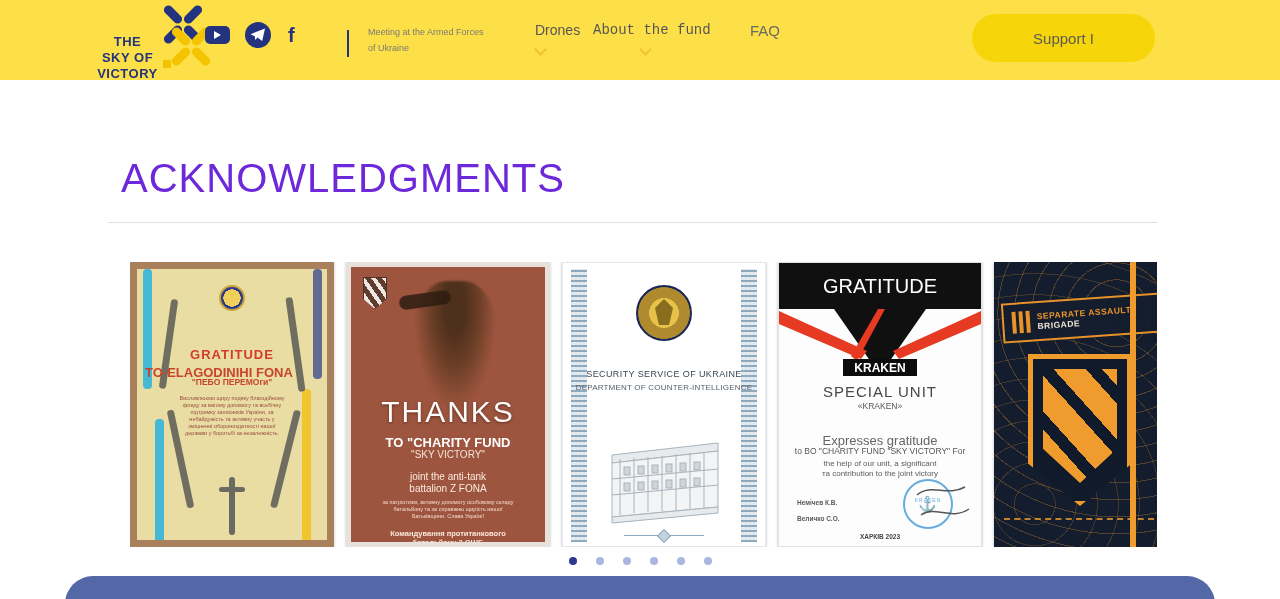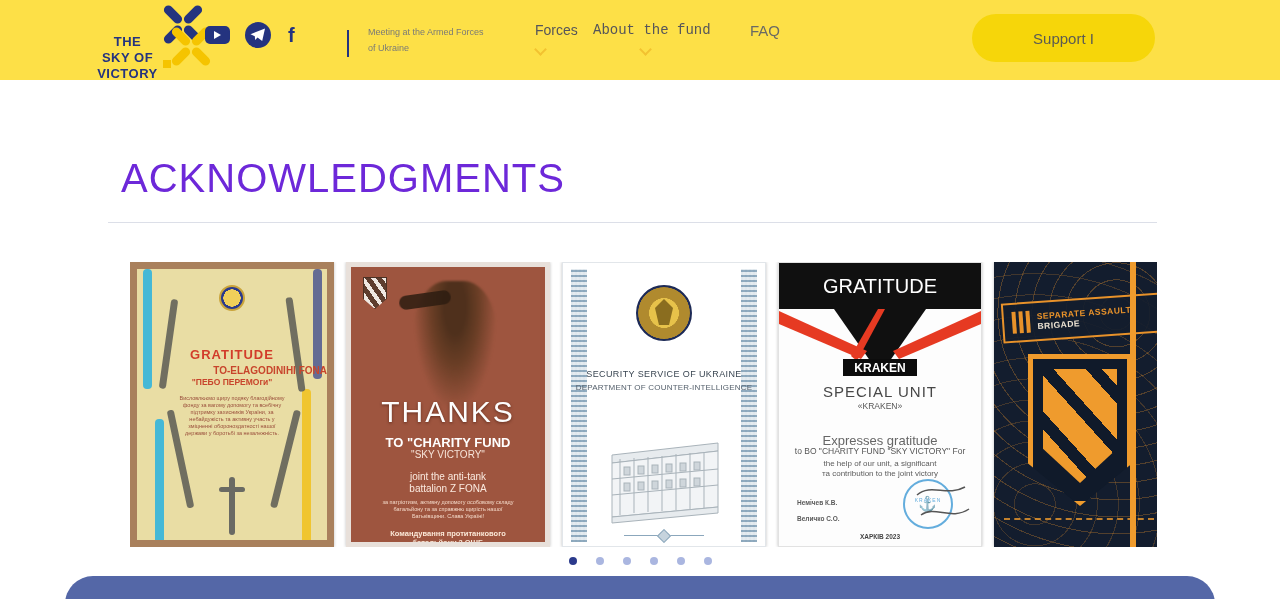--- a/index.html
+++ b/index.html
@@ -77,22 +77,22 @@
       linear-gradient(90deg, rgba(0,0,0,0) 0 9%, rgba(69,184,214,.75) 9% 13%, rgba(0,0,0,0) 13% 84%, rgba(69,184,214,.6) 84% 88%, rgba(0,0,0,0) 88%),
       #ead F;
     background-color:#e9dda4; }
   .c1-streak { position:absolute; width:9px; border-radius:4px; }
   .c1-weapon { position:absolute; width:7px; border-radius:3px; background:#5a5a55; opacity:.85; }
   .c1-emblem { position:absolute; left:50%; top:16px; transform:translateX(-50%);
     width:26px; height:26px; border-radius:50%; background:radial-gradient(#f0cf5a 0 55%, #2b3a8c 56%);
     border:2px solid #caa43a; }
   .c1-title { position:absolute; left:0; top:78px; width:100%; text-align:center;
     color:#d23c2a; font-size:13px; font-weight:bold; letter-spacing:1px; }
-  .c1-line1 { position:absolute; left:0; top:96px; width:100%; text-align:right;
-    color:#c8452c; font-size:10px; font-weight:bold; }
+  .c1-line1 { position:absolute; left:0; top:96px; width:100%; text-align:left;
+    color:#c8452c; font-size:13px; font-weight:bold;padding-left:8px; }
   .c1-line2 { position:absolute; left:0; top:108px; width:100%; text-align:center;
     color:#c8452c; font-size:8.5px; font-weight:bold; }
   .c1-body { position:absolute; left:22%; top:126px; width:56%; text-align:center;
     color:#9a4f3c; font-size:5.5px; line-height:7px; }
   .c1-sword { position:absolute; left:50%; top:208px; transform:translateX(-50%);
     width:6px; height:58px; background:#6a6a63; border-radius:3px; }
   .c1-sword::before { content:""; position:absolute; left:-10px; top:10px; width:26px; height:5px;
     background:#6a6a63; border-radius:3px; }
 
   
@@ -216,21 +216,21 @@
         <path d="M0.5 6.2 L15 0.5 L12.2 13 L7.5 9.4 L5.2 12 L4.8 8.3 Z" fill="#ffffff"></path>
       </svg>
   </div>
   <div class="fb-icon">f</div>
   <div class="header-divider"></div>
 
   <div class="nav-meeting">
     <div>Meeting at the Armed Forces</div>
     <div>of Ukraine</div>
   </div>
-  <div class="nav-item nav-drones">Forces</div>
+  <div class="nav-item nav-drones">Drones</div>
   <span class="chev chev-drones"></span>
   <div class="nav-item nav-about">About the fund</div>
   <span class="chev chev-about"></span>
   <div class="nav-item nav-faq">FAQ</div>
 
   <button class="support-btn">Support I</button>
 </div>
 
 <h1 class="page-title">ACKNOWLEDGMENTS</h1>
 <div class="title-divider"></div>

